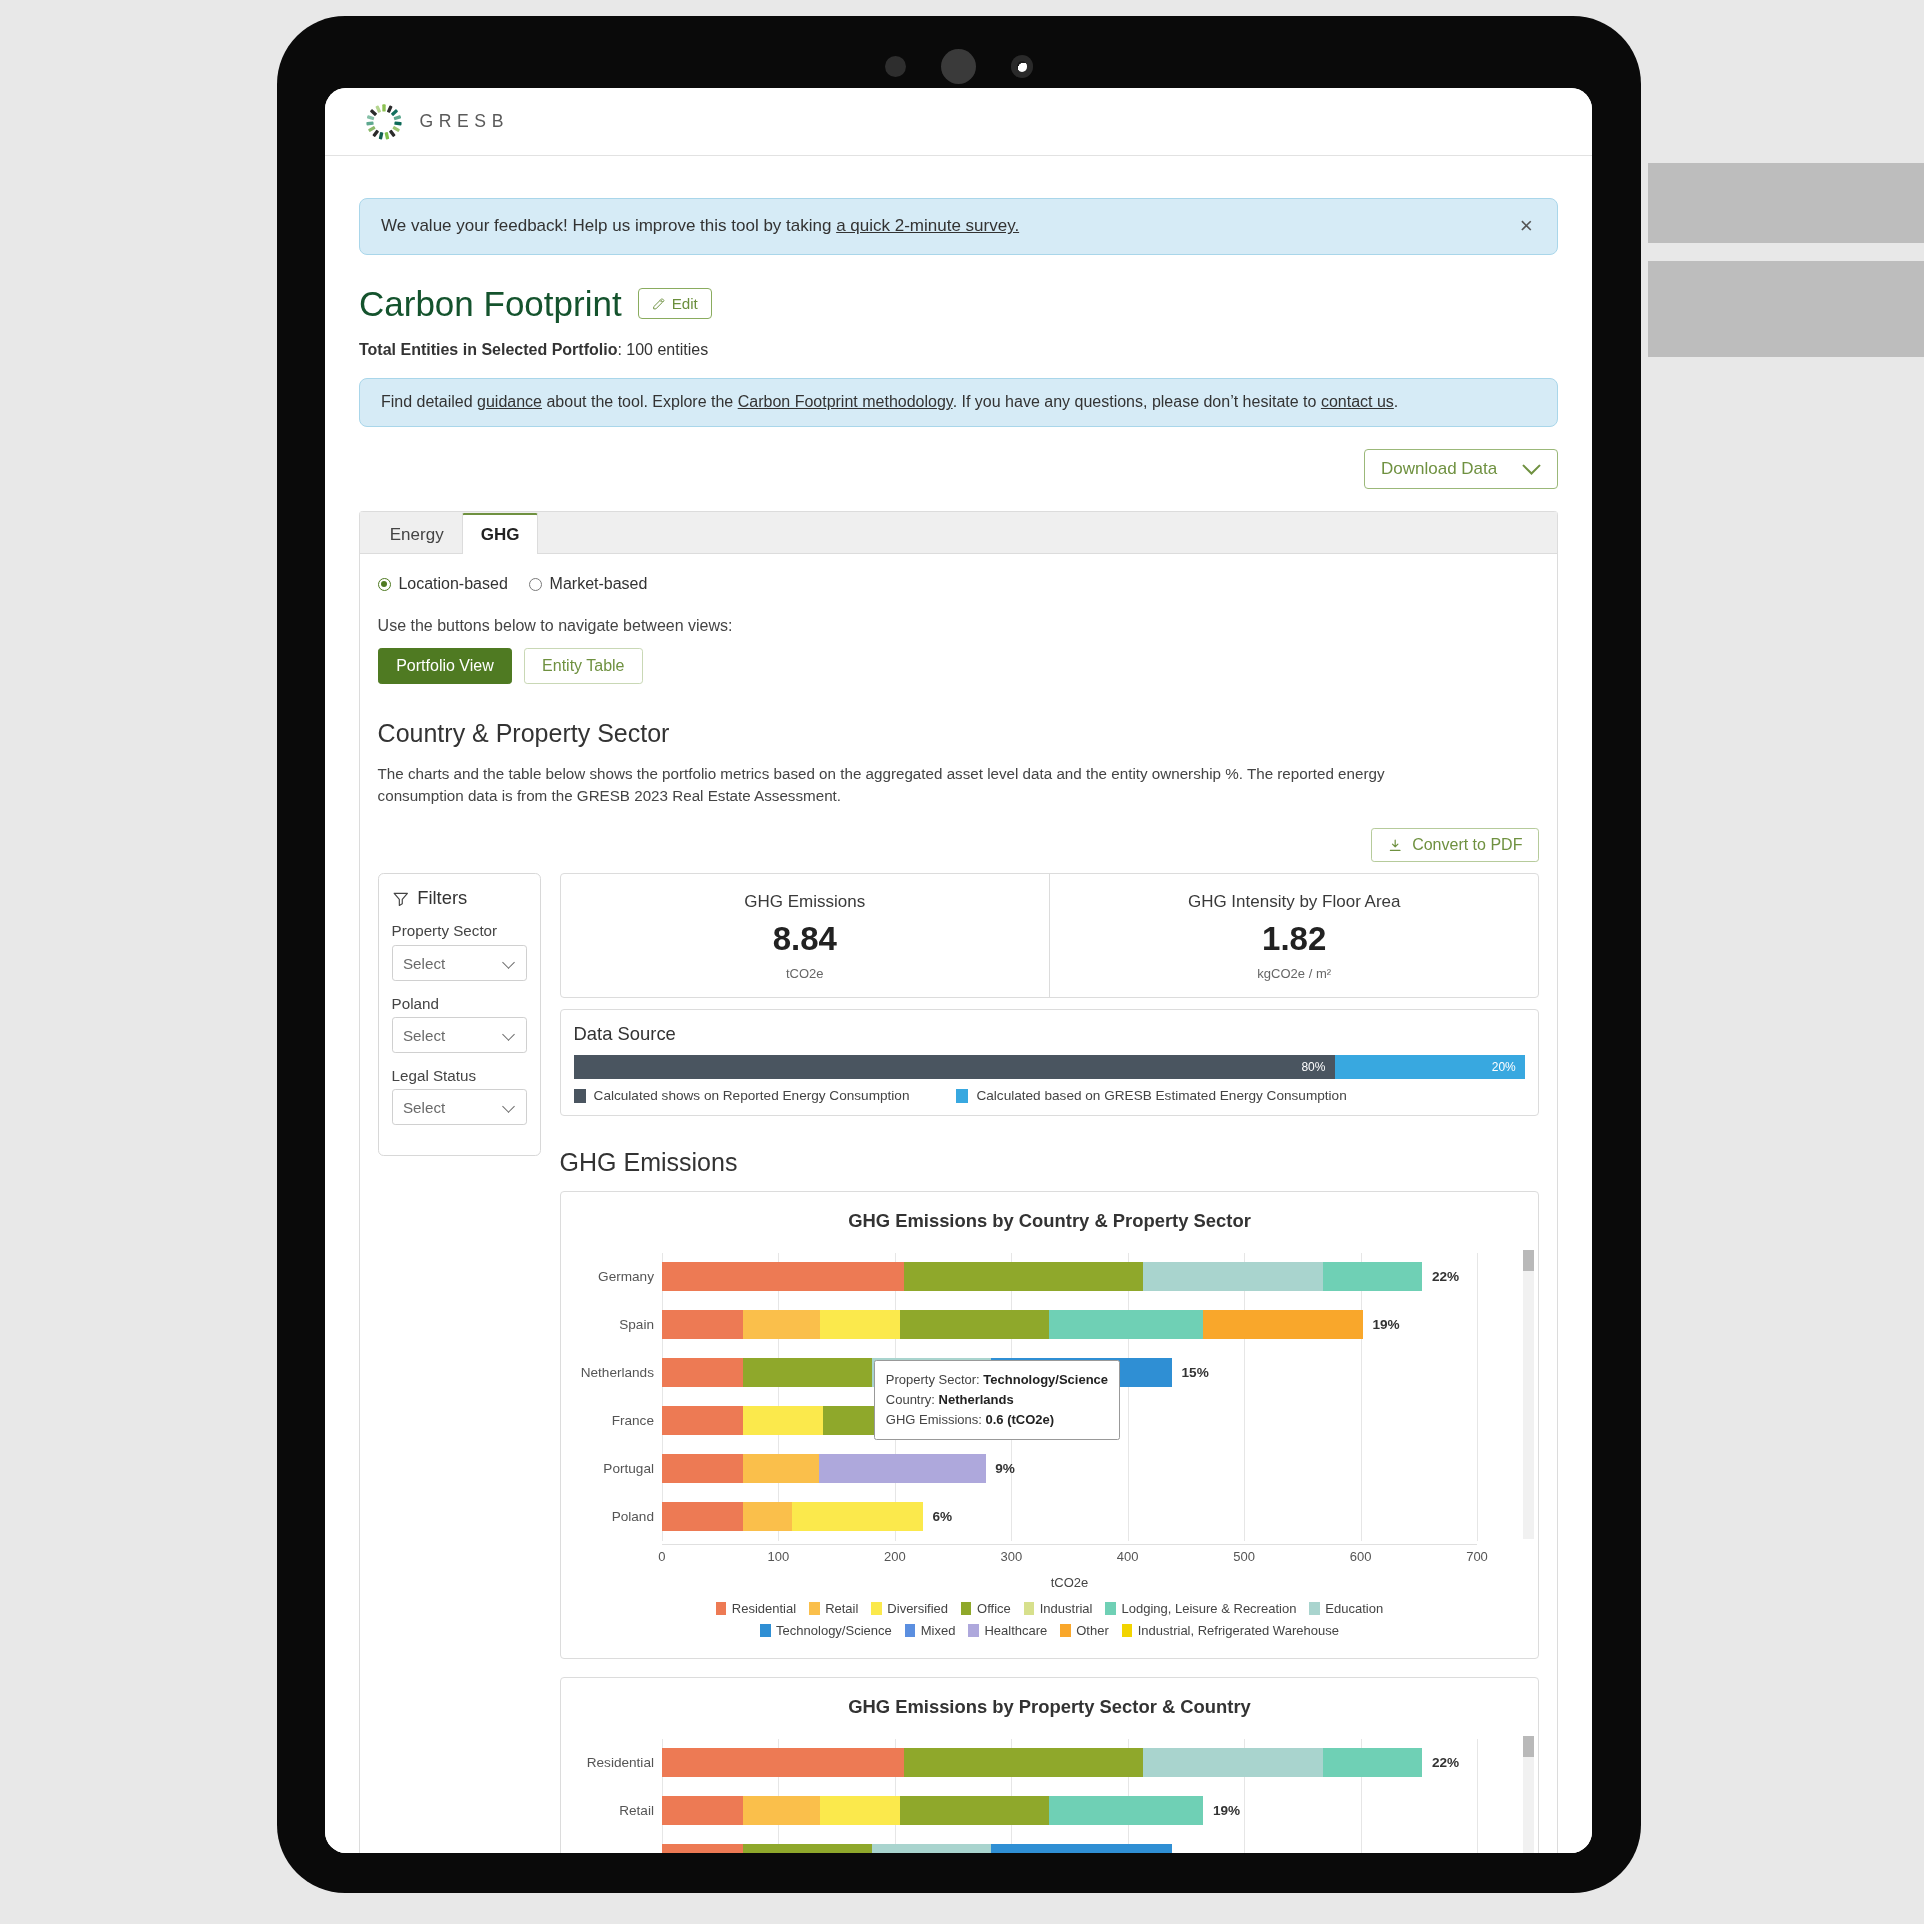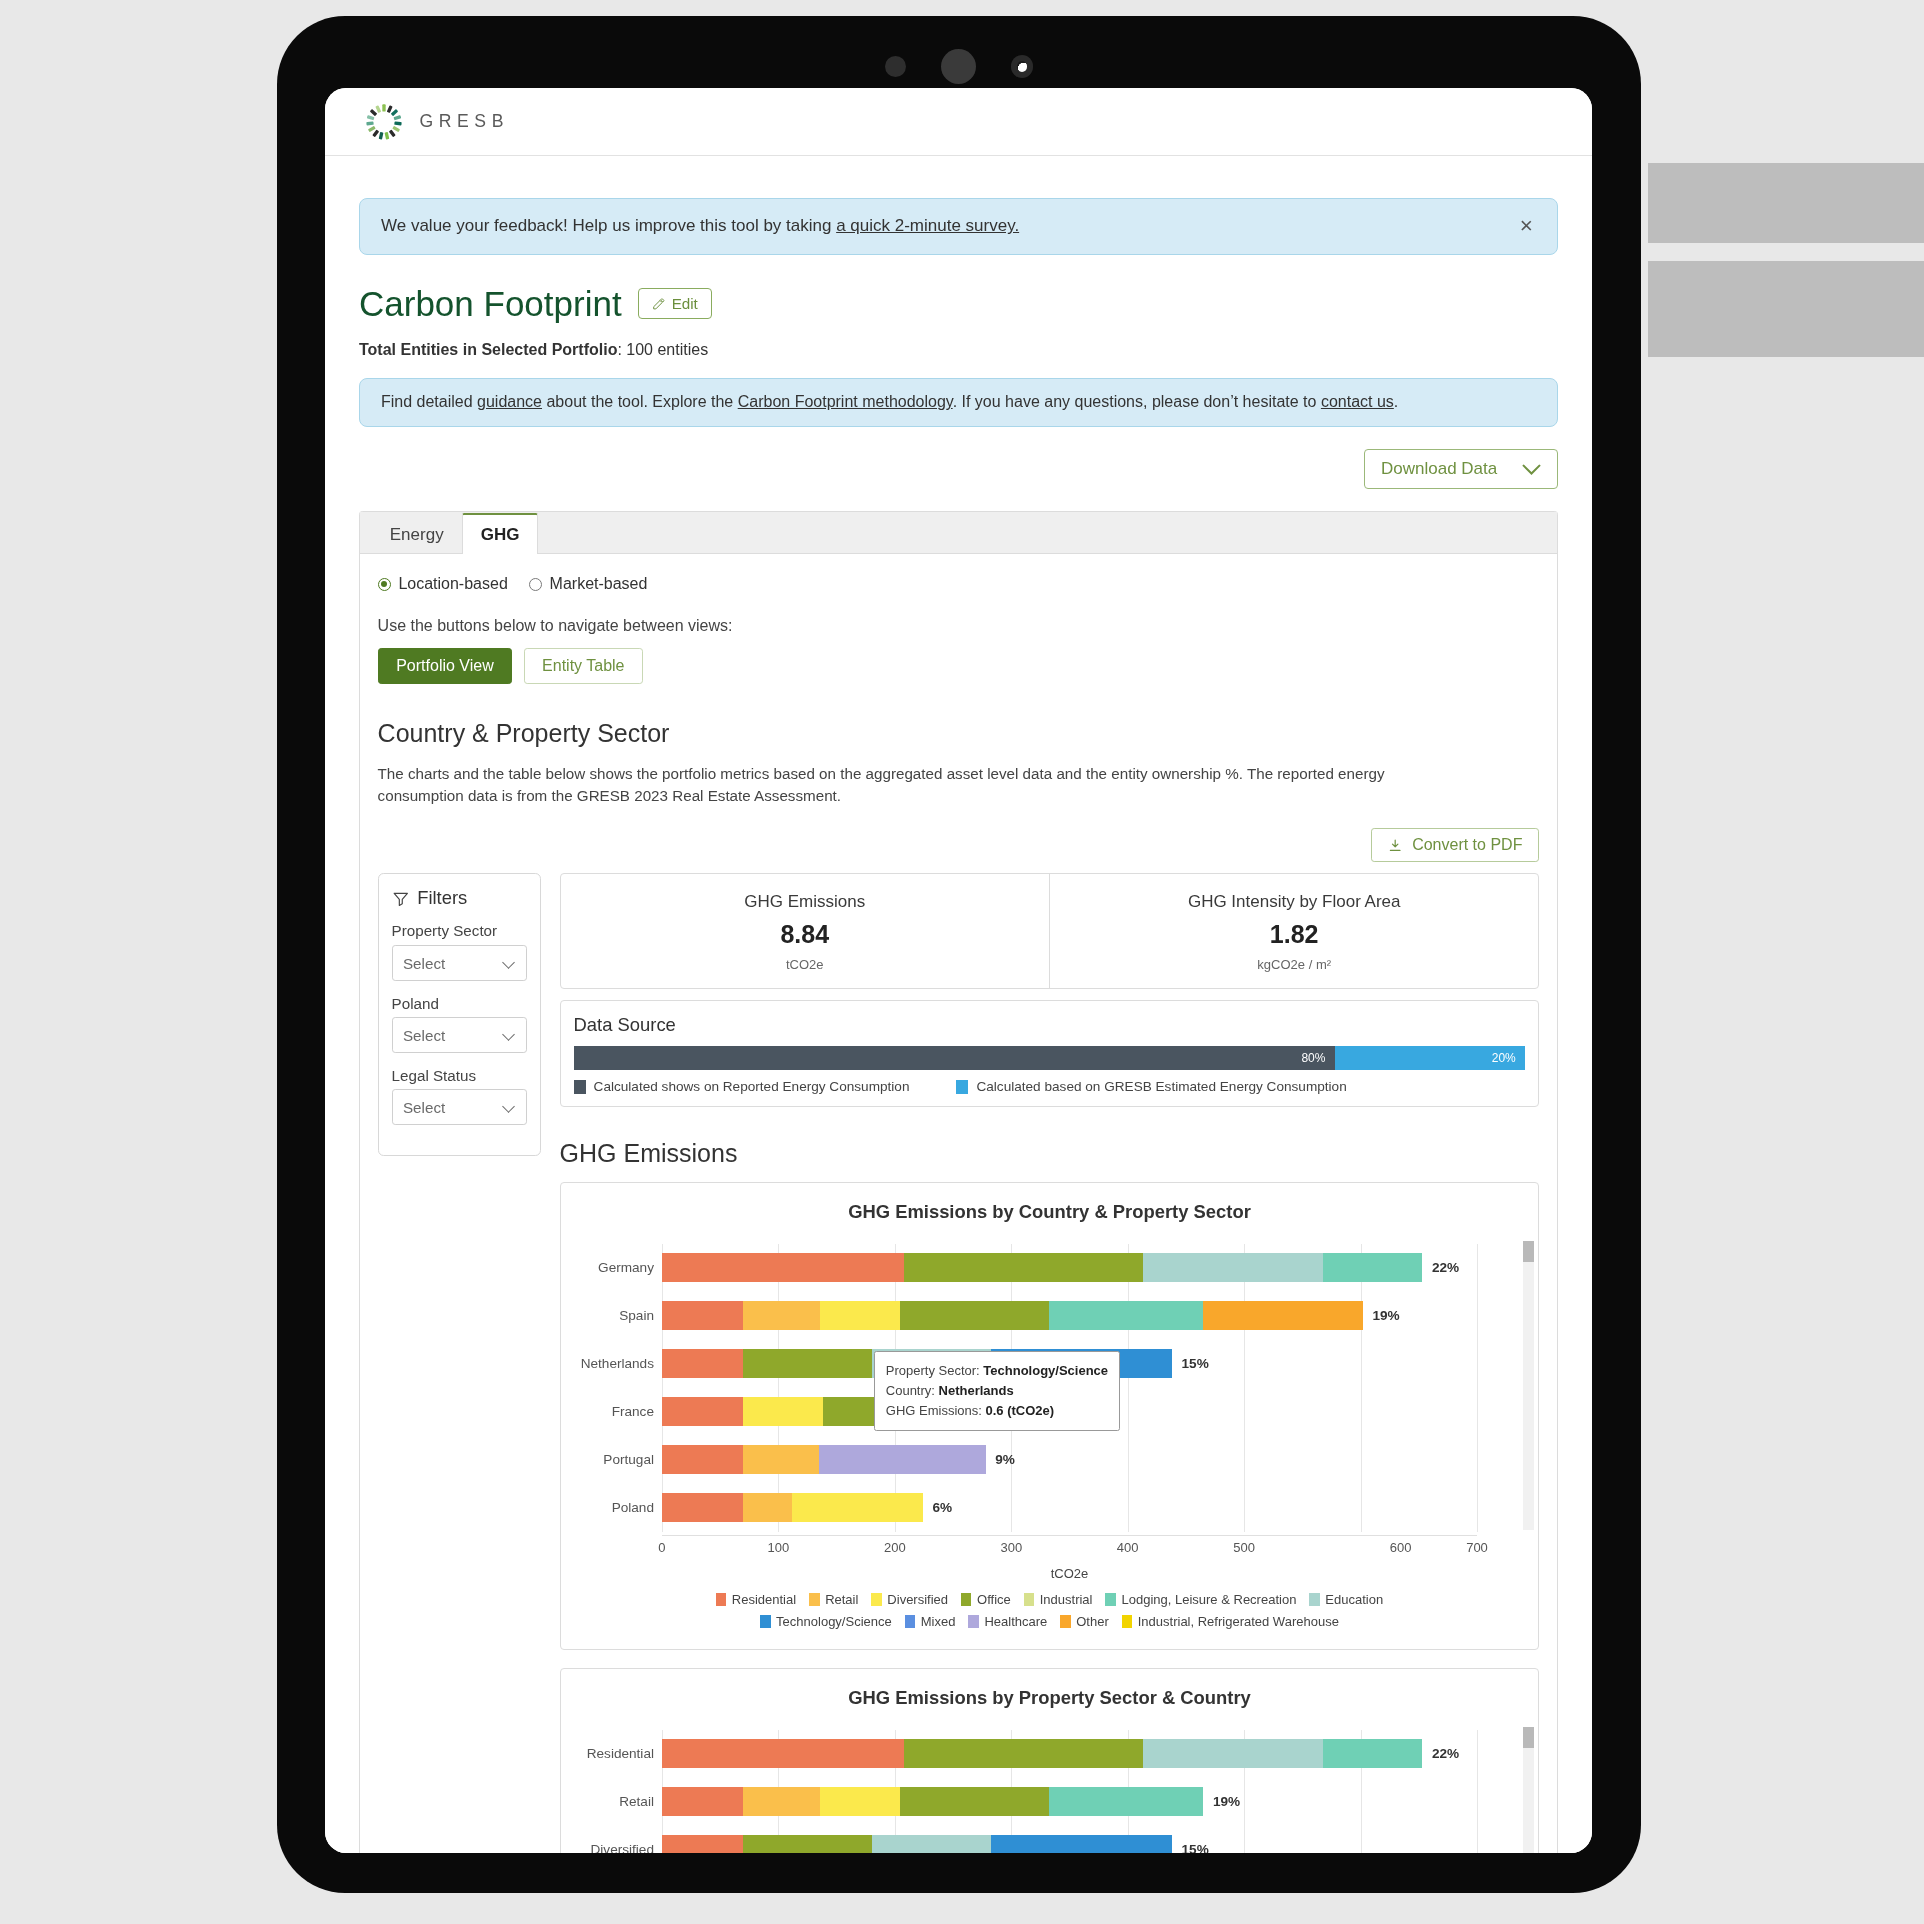--- a/index.html
+++ b/index.html
@@ -284,21 +284,21 @@
     border-radius: 4px;
     margin-bottom: 11.2px;
   }
   .kpi {
     flex: 1;
     text-align: center;
     padding: 17.6px 8px 16px 8px;
   }
   .kpi + .kpi { border-left: 0.8px solid #dcdcdc; }
   .kpi-label { font-size: 17px; color: #3a3a3a; margin-bottom: 8px; }
-  .kpi-value { font-size: 25px; font-weight: 700; color: #222; margin-bottom: 8px; }
+  .kpi-value { font-size: 33px; font-weight: 700; color: #222; margin-bottom: 8px; }
   .kpi-unit { font-size: 13px; color: #666; }
 
   
   .data-source {
     border: 0.8px solid #dcdcdc;
     border-radius: 4px;
     padding: 13px 13px 11.2px 13px;
     margin-bottom: 32px;
   }
   .ds-title { font-size: 18.4px; color: #333; margin-bottom: 9.6px; }
@@ -679,21 +679,21 @@
                         </div>
                       </div>
                       <div class="axis-line"></div>
                       <div class="axis">
                         <div class="tick" style="left: 0%;">0</div>
                         <div class="tick" style="left: 14.2857%;">100</div>
                         <div class="tick" style="left: 28.5714%;">200</div>
                         <div class="tick" style="left: 42.8571%;">300</div>
                         <div class="tick" style="left: 57.1429%;">400</div>
                         <div class="tick" style="left: 71.4286%;">500</div>
-                        <div class="tick" style="left: 85.7143%; margin-left: 40px;">600</div>
+                        <div class="tick" style="left: 85.7143%;">600</div>
                         <div class="tick" style="left: 100%;">700</div>
                       </div>
                       <div class="axis-title">tCO2e</div>
                     </div>
                     <div class="tooltip" style="left: 313px; top: 168px;">
                       <div><span>Property Sector: </span><b>Technology/Science</b></div>
                       <div><span>Country: </span><b>Netherlands</b></div>
                       <div><span>GHG Emissions: </span><b>0.6 (tCO2e)</b></div>
                     </div>
                     <div class="vscroll" style="top: 58px; height: 289px;">

